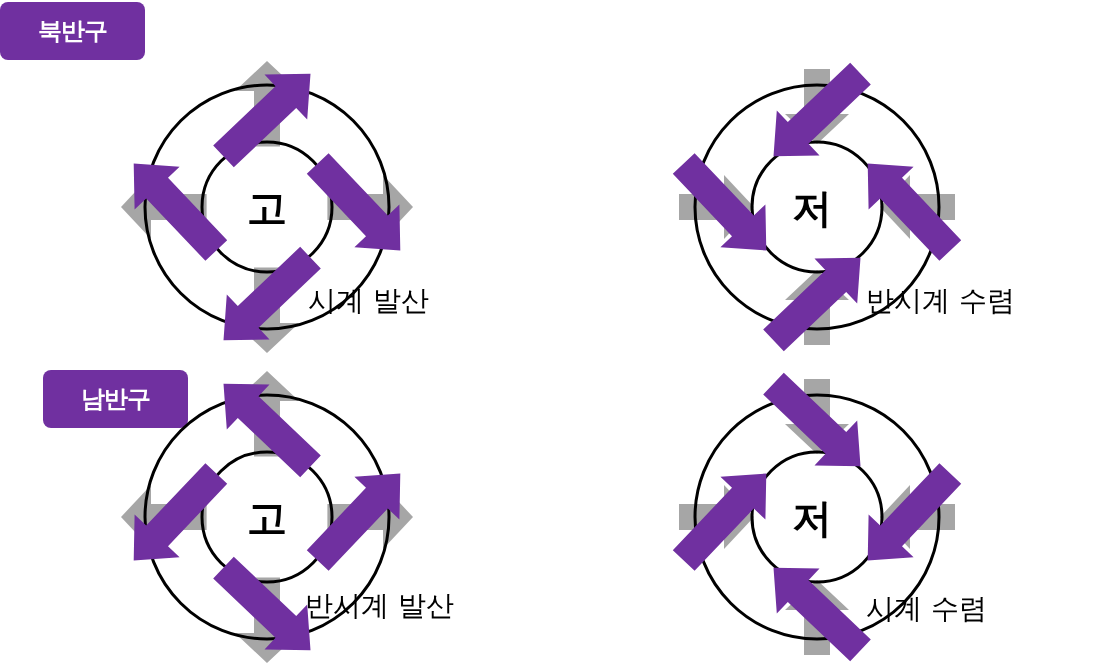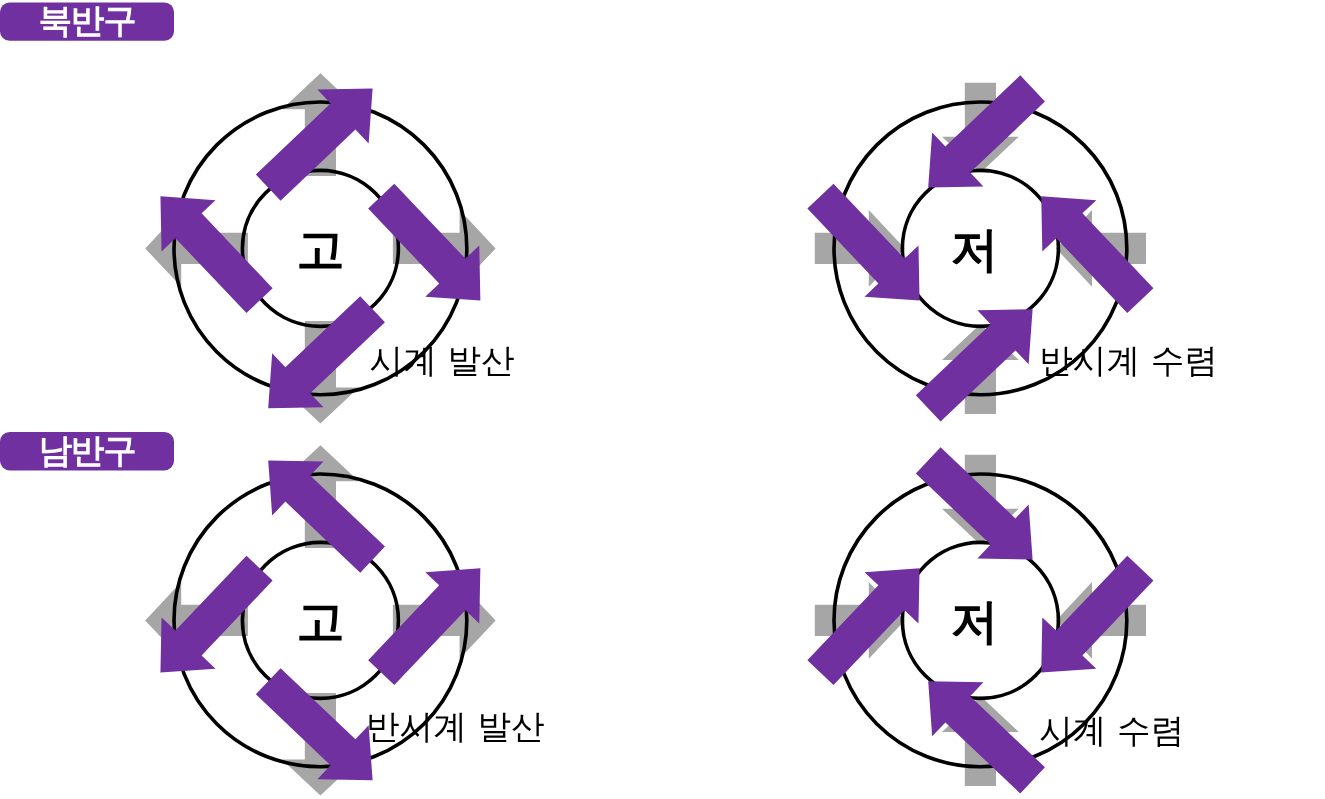--- a/index.html
+++ b/index.html
@@ -1,22 +1,22 @@
 <!DOCTYPE html>
 <html><head>
   <meta charset="utf-8">
   <style>
     html, body { margin: 0; padding: 0; background: #ffffff; }
     body { width: 1104px; height: 666px; position: relative; overflow: hidden;
            font-family: "DejaVu Sans", sans-serif; }
-    .badge { position: absolute; left: 0; width: 145px; height: 32px; border-radius: 8px;
-             background: #7030a0; color: #ffffff; font-weight: bold; font-size: 28px;
+    .badge { position: absolute; left: 0; width: 145px; height: 58px; border-radius: 8px;
+             background: #7030a0; color: #ffffff; font-weight: bold; font-size: 24px;
              display: flex; align-items: center; justify-content: center; letter-spacing: -1px; }
     #badge-north { top: 2px; }
-    #badge-south { top: 360px; }
+    #badge-south { top: 370px; margin-left: 43px; }
     svg#stage { position: absolute; left: 0; top: 0; }
     .center-char { font-family: "DejaVu Sans", sans-serif; font-weight: bold; font-size: 40px; fill: #000; }
     .caption { font-family: "DejaVu Sans", sans-serif; font-size: 28px; fill: #000; }
   </style>
 </head>
 <body>
 
 <div id="badge-north" class="badge">북반구</div>
 <div id="badge-south" class="badge">남반구</div>
 

